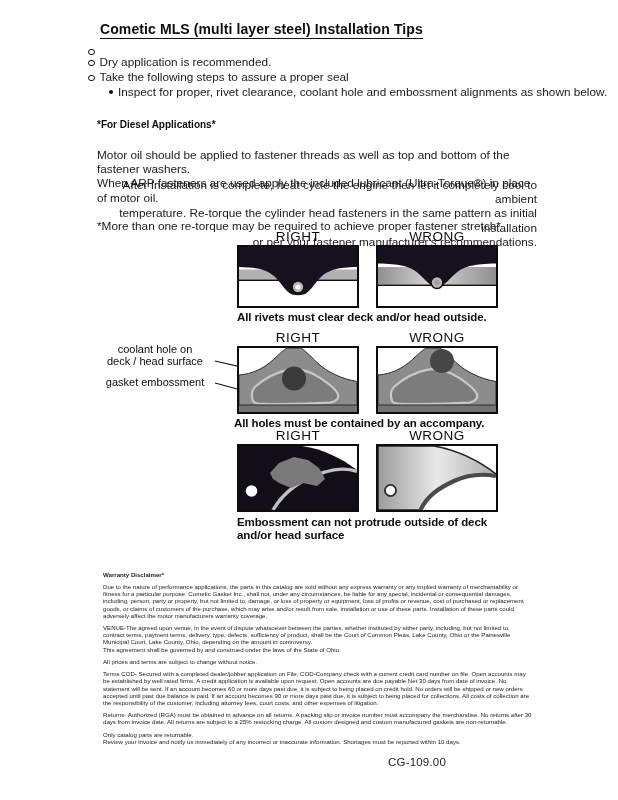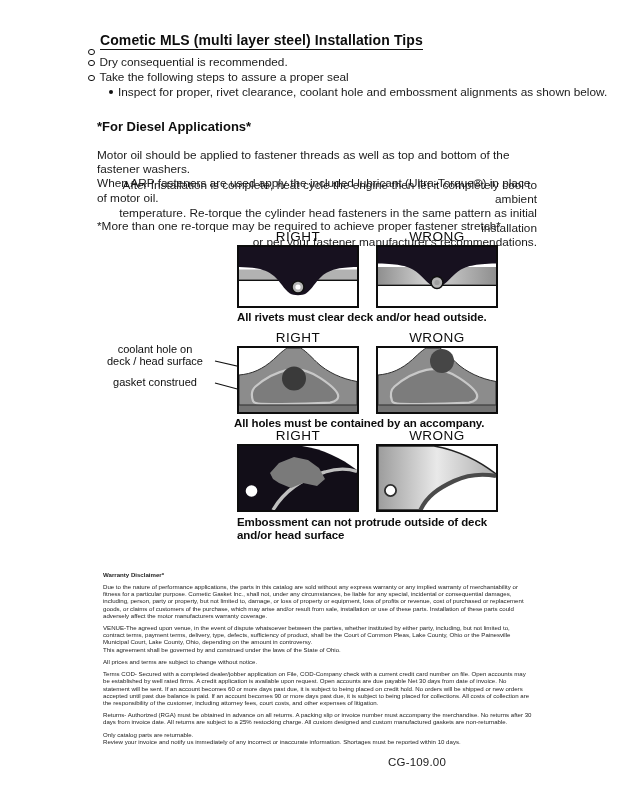--- a/index.html
+++ b/index.html
@@ -11,51 +11,51 @@
   .abs{position:absolute;}
   #title{
     top:24px;left:100px;font-size:14px;font-weight:bold;letter-spacing:.1px;
     border-bottom:1.6px solid #111;padding-bottom:1px;display:inline-block;color:#0d0d0d;
   }
   .bullets{top:44px;left:88px;font-size:11.8px;line-height:15px;}
   .b-row{display:flex;align-items:flex-start;}
   .b-marker{width:4.5px;height:4.5px;border:1.1px solid #111;border-radius:50%;margin:4.5px 5px 0 0;flex:none;}
   .sb-row{margin-left:21px;}
   .sb-marker{width:4px;height:4px;background:#111;border-radius:50%;margin:5px 5px 0 0;flex:none;}
-  #diesel-heading{top:119px;left:97px;font-size:13px;font-weight:bold;color:#0d0d0d;}
+  #diesel-heading{top:119px;left:97px;font-size:10px;font-weight:bold;color:#0d0d0d;}
   .para{left:97px;font-size:11.8px;line-height:14.2px;white-space:pre-line;width:440px;margin-top:12px;}
   #para1{top:136px;}
   #para2{top:166px;text-align:right;}
   #para3{top:207px;}
   .fig-header{font-size:13.5px;letter-spacing:.5px;width:122px;text-align:center;color:#0d0d0d;}
   .c1{left:237px;}
   .c2{left:376px;}
   .panel{width:118px;border:2px solid #0d0d0d;background:#fff;overflow:hidden;}
   .panel svg{display:block;}
   .fig-caption{font-weight:bold;font-size:11.5px;line-height:12.8px;white-space:pre-line;color:#0d0d0d;letter-spacing:-.1px;}
   .anno{font-size:11px;line-height:11.5px;text-align:center;white-space:pre-line;color:#0d0d0d;width:118px;left:96px;}
   .legal{top:571px;left:103px;width:430px;font-size:6.1px;line-height:7.15px;color:#222;}
   .legal h4{margin:0 0 5px 0;font-size:6.1px;}
   .legal p{margin:0 0 5.2px 0;white-space:pre-line;}
   #footer-code{top:756px;left:388px;font-size:11.5px;letter-spacing:.2px;color:#222;}
 </style>
 </head>
 <body>
 
-<div class="abs" style="top:31px;left:100px;">
+<div class="abs" style="top:20px;left:100px;">
   <span id="title" style="position:static;">Cometic MLS (multi layer steel) Installation Tips</span>
 </div>
 
 <div class="bullets abs">
   <div class="b-row">
       <span class="b-marker"></span>
     </div>
   <div class="b-row">
       <span class="b-marker"></span>
-      <span>Dry consequential is recommended.</span>
+      <span>Dry application is recommended.</span>
     </div>
   <div class="b-row">
       <span class="b-marker"></span>
       <span>Take the following steps to assure a proper seal</span>
     </div>
   <div class="b-row sb-row">
       <span class="sb-marker"></span>
       <span>Inspect for proper, rivet clearance, coolant hole and embossment alignments as shown below.</span>
     </div>
 </div>
@@ -102,21 +102,21 @@
   </svg>
 </div>
 
 <div class="fig-caption abs c1" style="top:311px;">All rivets must clear deck and/or head outside.</div>
 
 <div class="fig-header abs c1" style="top:330px;">RIGHT</div>
 <div class="fig-header abs c2" style="top:330px;">WRONG</div>
 
 <div class="anno abs" style="top:344px;">coolant hole on
 deck / head surface</div>
-<div class="anno abs" style="top:377px;">gasket construed</div>
+<div class="anno abs" style="top:377px;">gasket embossment</div>
 
 <svg class="abs" style="top:355px;left:210px;" width="90" height="45">
   <line x1="5" y1="6" x2="84" y2="24" stroke="#111" stroke-width="1.2"></line>
   <line x1="5" y1="28" x2="46" y2="39" stroke="#111" stroke-width="1.2"></line>
 </svg>
 
 <div class="panel abs c1" style="top:346px;height:64px;">
   <svg width="118" height="64" viewBox="0 0 118 64" preserveAspectRatio="none">
     <rect x="0" y="0" width="118" height="64" fill="#ffffff"></rect>
     <path d="M0,64 V27 C13,26 24,21 34.5,11.5 C41.5,5 45.5,1.2 48.5,0 H61.5 C65.5,2 71,7.5 78,14.5 C88,24 103,31 118,33.5 V64 Z" fill="#8c8c8c" stroke="#2e2e2e" stroke-width="1"></path>

